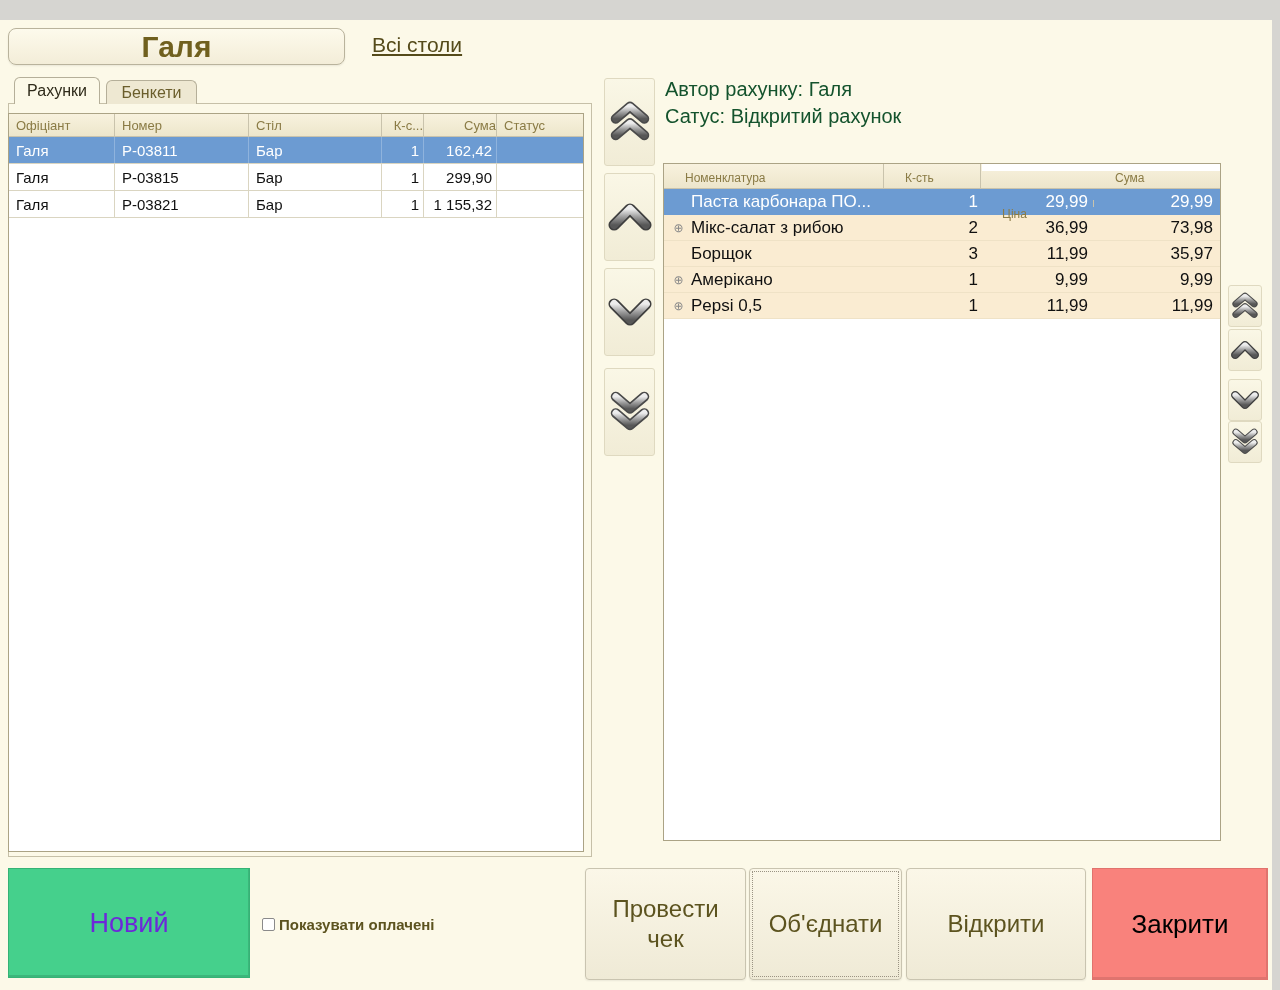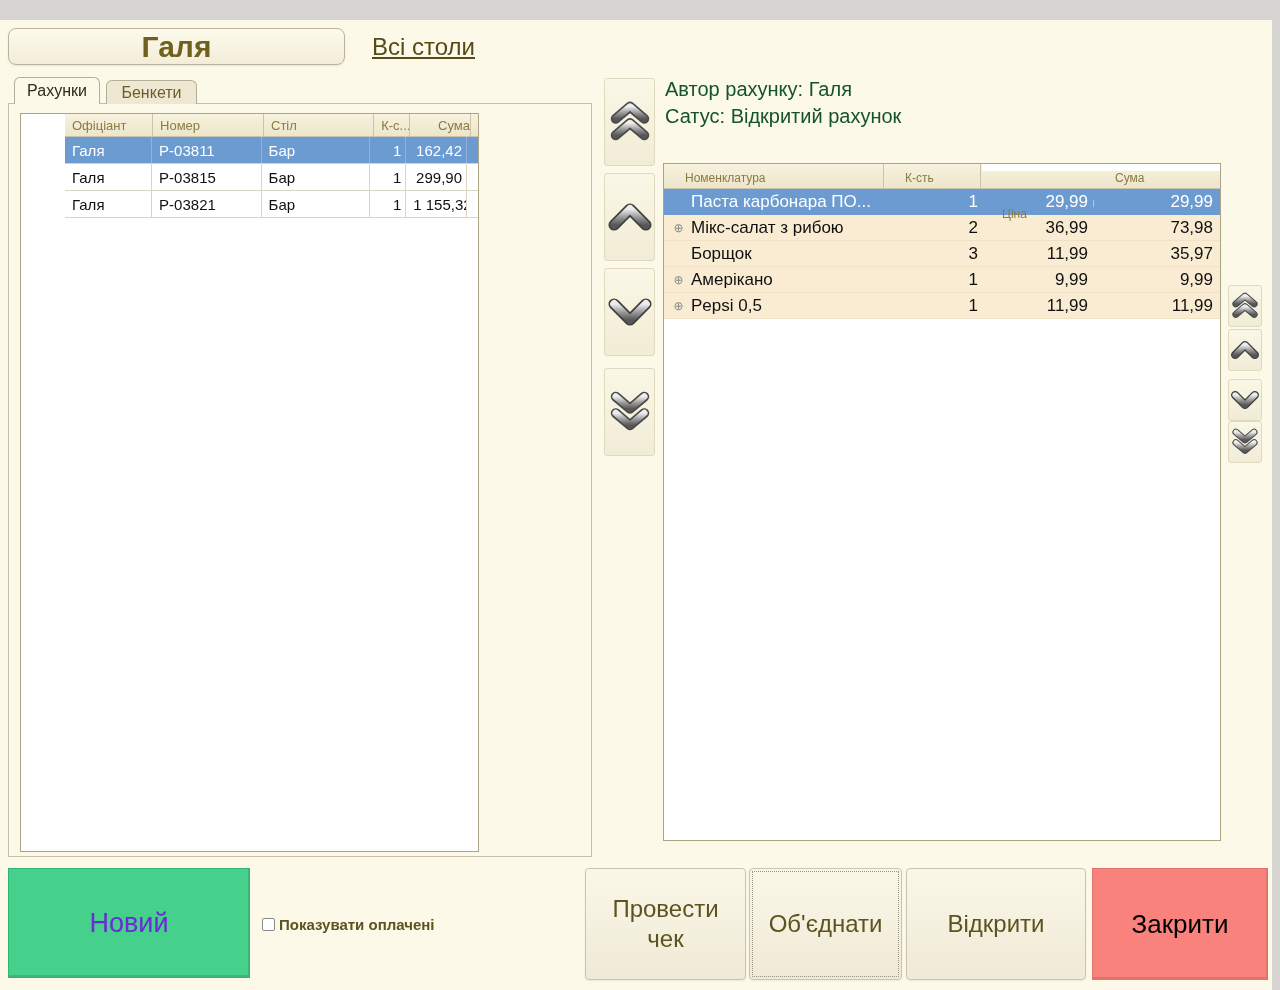--- a/index.html
+++ b/index.html
@@ -9,31 +9,31 @@
 
   
   .top-edge { left:0; top:0; width:1280px; height:20px; background:#D6D5D1; }
   .right-edge { left:1272px; top:0; width:8px; height:990px; background:#D6D5D1; z-index:50; }
 
   
   .user-btn { left:8px; top:28px; width:337px; height:37px;
     background:linear-gradient(#FDFAEC,#F3EDD8); border:1px solid #B9B39C; border-radius:8px;
     display:flex; align-items:center; justify-content:center;
     font-size:30px; font-weight:bold; color:#70601E; box-shadow:0 1px 2px rgba(0,0,0,0.08); cursor:pointer; }
-  .all-tables { left:372px; top:33px; font-size:24px; color:#554B1A; text-decoration:underline; cursor:pointer; }
+  .all-tables { left:372px; top:33px; font-size:21px; color:#554B1A; text-decoration:underline; cursor:pointer; }
 
   
   .tab { border:1px solid #B5AF99; border-bottom:none; border-radius:6px 6px 0 0;
     display:flex; align-items:center; justify-content:center; font-size:16px; cursor:pointer; }
   .tab-active { left:14px; top:77px; width:86px; height:27px; background:#FCF9E8; color:#2F2B1A; z-index:3; }
   .tab-inactive { left:106px; top:80px; width:91px; height:24px; background:#EEE8D2; color:#6B5E2C; z-index:2; }
 
   
   .accounts-panel { left:8px; top:103px; width:584px; height:754px; border:1px solid #C6C0A8; background:#FCF9E8; z-index:1; }
-  .accounts-table { left:20px; top:113px; width:459px; height:739px; background:#fff; border:1px solid #ABA385; z-index:2;padding-left:44px; }
+  .accounts-table { left:8px; top:113px; width:576px; height:739px; background:#fff; border:1px solid #ABA385; z-index:2; }
   .acc-header { display:flex; height:23px; background:linear-gradient(#F8F2DE,#EDE6CB); border-bottom:1px solid #C9C3AC; }
   .acc-header > div { font-size:13px; color:#8A7B45; padding:4px 0 0 7px; border-right:1px solid #C9C3AC; overflow:hidden; white-space:nowrap; }
   .acc-row { display:flex; height:27px; border-bottom:1px solid #DAD5C1; font-size:15px; color:#111; cursor:pointer; }
   .acc-row > div { padding:5px 4px 0 7px; border-right:1px solid #DAD5C1; overflow:hidden; white-space:nowrap; }
   .acc-row.selected { background:#6C9BD2; color:#fff; }
   .acc-row.selected > div { border-right-color:#8FB3DD; }
   .c1{width:106px;} .c2{width:134px;} .c3{width:133px;} .c4{width:42px; text-align:right;}
   .c5{width:73px; text-align:right;} .c6{flex:1; border-right:none !important;}
 
   

